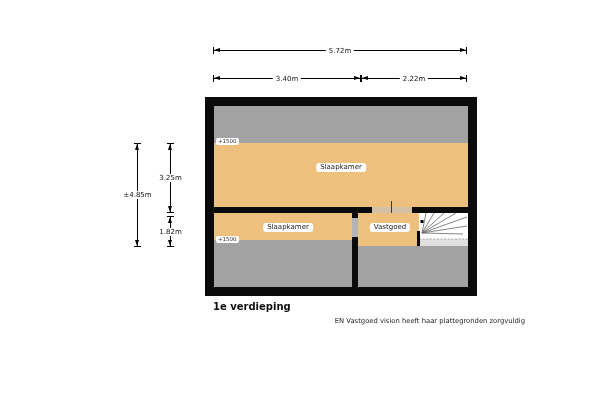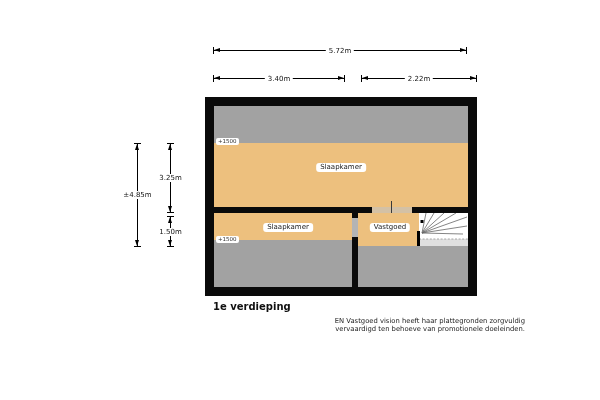--- a/index.html
+++ b/index.html
@@ -56,30 +56,30 @@
 
   <div class="dimh" style="left:213px;top:47px;width:254px;">
     <i class="ln"></i>
     <i class="tk l"></i>
       <i class="tk r"></i>
     <i class="ar l"></i>
       <i class="ar r"></i>
     <span class="dlab">5.72m</span>
   </div>
 
-  <div class="dimh" style="left:213px;top:75px;width:132px;text-decoration:underline;">
+  <div class="dimh" style="left:213px;top:75px;width:148px;text-decoration:underline;">
     <i class="ln"></i>
     <i class="tk l"></i>
       <i class="tk r"></i>
     <i class="ar l"></i>
       <i class="ar r"></i>
     <span class="dlab">3.40m</span>
   </div>
 
-  <div class="dimh" style="left:361px;top:75px;width:116px;">
+  <div class="dimh" style="left:361px;top:75px;width:106px;">
     <i class="ln"></i>
     <i class="tk l"></i>
       <i class="tk r"></i>
     <i class="ar l"></i>
       <i class="ar r"></i>
     <span class="dlab">2.22m</span>
   </div>
 
   <div class="dimv" style="left:134px;top:143px;height:104px;">
     <i class="ln"></i>
@@ -98,21 +98,21 @@
       <i class="ar b"></i>
     <span class="dlab">3.25m</span>
   </div>
 
   <div class="dimv" style="left:167px;top:216px;height:31px;">
     <i class="ln"></i>
     <i class="tk t"></i>
       <i class="tk b"></i>
     <i class="ar t"></i>
       <i class="ar b"></i>
-    <span class="dlab">1.50m</span>
+    <span class="dlab">1.82m</span>
   </div>
 
   <div class="plan">
 
     <div class="zone z-gray" style="left:9px;top:9px;width:254px;height:37px;"></div>
     <div class="zone z-room" style="left:9px;top:46px;width:254px;height:64px;"></div>
 
     <div class="door-top" style="left:167px;top:110px;width:40px;height:6px;"></div>
     <div class="door-tick" style="left:186px;top:104px;width:1px;height:12px;"></div>
 
@@ -144,16 +144,15 @@
     <div class="marker" style="left:11px;top:139px;">+1500</div>
 
     <div class="pill" style="left:50%;top:66px;transform:translateX(-50%);">Slaapkamer</div>
     <div class="pill" style="left:83px;top:126px;transform:translateX(-50%);">Slaapkamer</div>
     <div class="pill" style="left:185px;top:126px;transform:translateX(-50%);">Vastgoed</div>
   </div>
 
   <div class="floor-title">1e verdieping</div>
   <div class="disclaimer">
     <div>EN Vastgoed vision heeft haar plattegronden zorgvuldig</div>
-    <div>vervaardigd ten behoeve van promotionele doeleinden.</div>
   </div>
 
 </div>
 
 </body></html>

